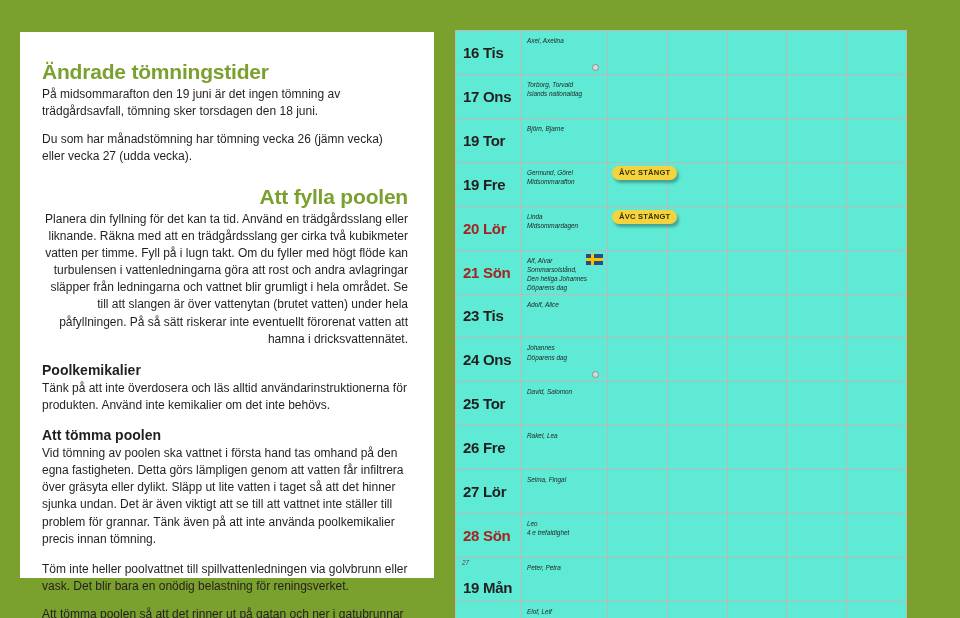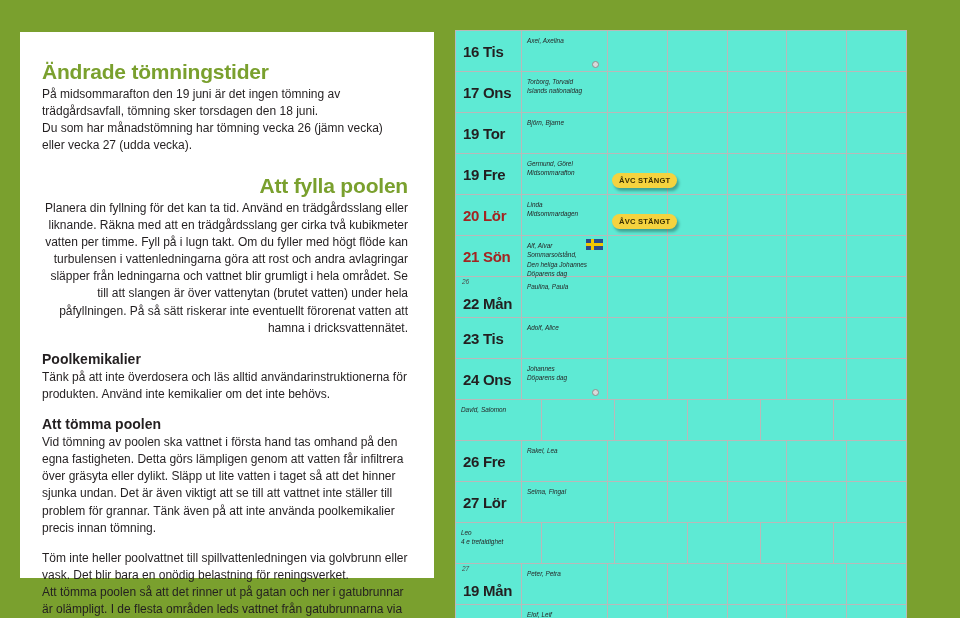--- a/index.html
+++ b/index.html
@@ -28,21 +28,21 @@
     line-height: 1.1;
     margin-bottom: 3px;
   }
   .heading.second { margin-top: 0; }
   .para {
     color: #231f20;
     font-size: 12px;
     line-height: 1.42;
     margin-bottom: 0;
   }
-  .para + .para { }
+  .para + .para { margin-top: 11px; }
   .subhead {
     color: #231f20;
     font-size: 14px;
     font-weight: bold;
     line-height: 1.42;
   }
   .block-gap { height: 13px; }
   .block-gap-sm { height: 11px; }
   .sec-heading-wrap { margin-top: 20px; text-align: right; }
 
@@ -124,21 +124,21 @@
 
   .c-cell {
     flex: 1 1 0;
     border-right: 1px solid #b9b9b9;
     position: relative;
   }
   .c-cell:last-child { border-right: none; }
 
   .badge {
     position: absolute;
-    left: 4px; top: 19px;
+    left: 4px; top: 3px;
     background: #f5d33f;
     color: #3a2f00;
     font-size: 7.6px;
     font-weight: bold;
     letter-spacing: 0.2px;
     padding: 2.5px 7px 3px 7px;
     border-radius: 9px;
     box-shadow: 2px 3px 3px rgba(0,0,0,0.30);
     white-space: nowrap;
   }
@@ -268,34 +268,20 @@
           <span class="v"></span>
           <span class="h"></span>
         </span>
       </div>
       <div class="c-cell"></div>
       <div class="c-cell"></div>
       <div class="c-cell"></div>
       <div class="c-cell"></div>
       <div class="c-cell"></div>
     </div>
-    <div class="cal-row hasweek">
-      <div class="c-day">
-        <span class="weeknum">26</span>
-        <span class="daynum">22 Mån</span>
-      </div>
-      <div class="c-names">
-        <div class="nm">Paulina, Paula</div>
-      </div>
-      <div class="c-cell"></div>
-      <div class="c-cell"></div>
-      <div class="c-cell"></div>
-      <div class="c-cell"></div>
-      <div class="c-cell"></div>
-    </div>
     <div class="cal-row">
       <div class="c-day">
         <span class="daynum">23 Tis</span>
       </div>
       <div class="c-names">
         <div class="nm">Adolf, Alice</div>
       </div>
       <div class="c-cell"></div>
       <div class="c-cell"></div>
       <div class="c-cell"></div>
@@ -311,20 +297,23 @@
         <div class="nm">Döparens dag</div>
         <span class="moon"></span>
       </div>
       <div class="c-cell"></div>
       <div class="c-cell"></div>
       <div class="c-cell"></div>
       <div class="c-cell"></div>
       <div class="c-cell"></div>
     </div>
     <div class="cal-row">
+      <div class="c-day">
+        <span class="daynum">25 Tor</span>
+      </div>
       <div class="c-names">
         <div class="nm">David, Salomon</div>
       </div>
       <div class="c-cell"></div>
       <div class="c-cell"></div>
       <div class="c-cell"></div>
       <div class="c-cell"></div>
       <div class="c-cell"></div>
     </div>
     <div class="cal-row">
@@ -347,20 +336,23 @@
       <div class="c-names">
         <div class="nm">Selma, Fingal</div>
       </div>
       <div class="c-cell"></div>
       <div class="c-cell"></div>
       <div class="c-cell"></div>
       <div class="c-cell"></div>
       <div class="c-cell"></div>
     </div>
     <div class="cal-row weekend">
+      <div class="c-day">
+        <span class="daynum">28 Sön</span>
+      </div>
       <div class="c-names">
         <div class="nm">Leo</div>
         <div class="nm">4 e trefaldighet</div>
       </div>
       <div class="c-cell"></div>
       <div class="c-cell"></div>
       <div class="c-cell"></div>
       <div class="c-cell"></div>
       <div class="c-cell"></div>
     </div>

